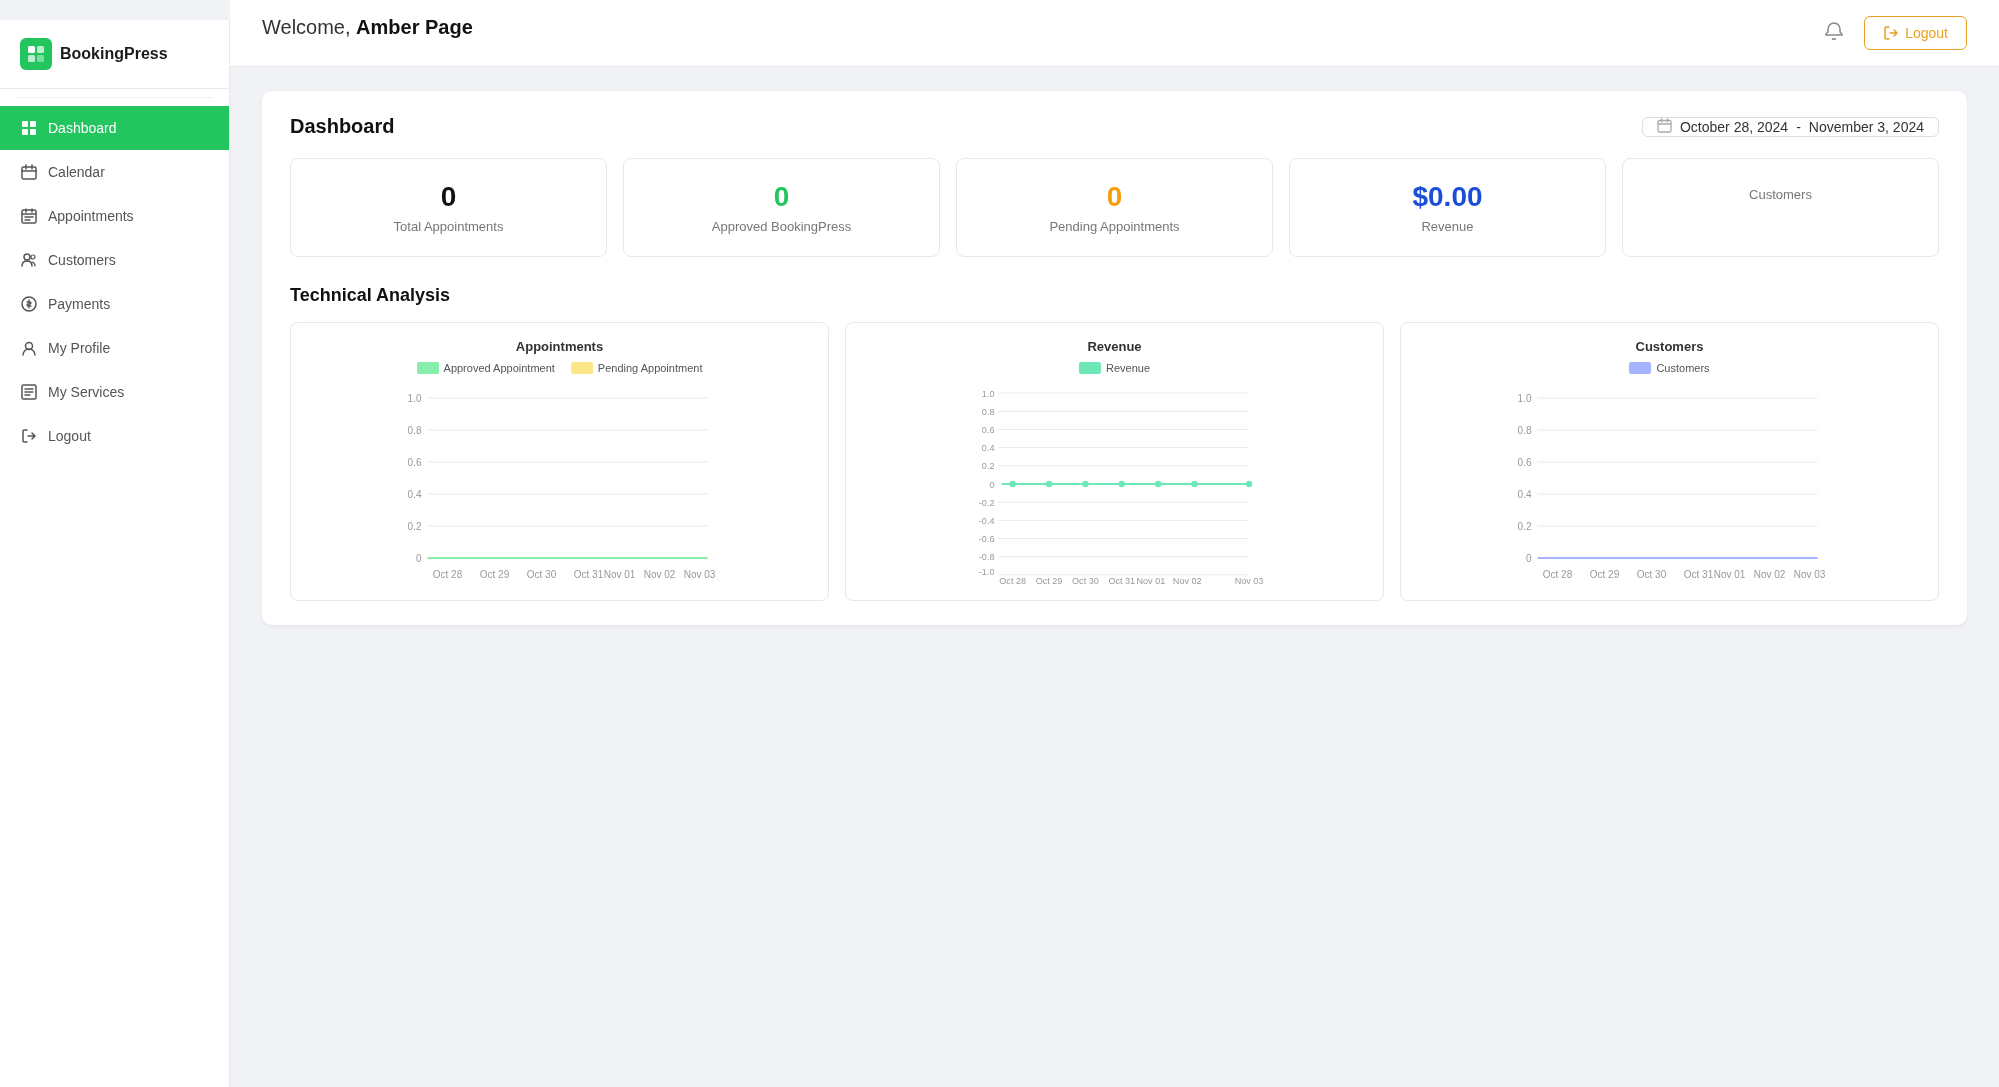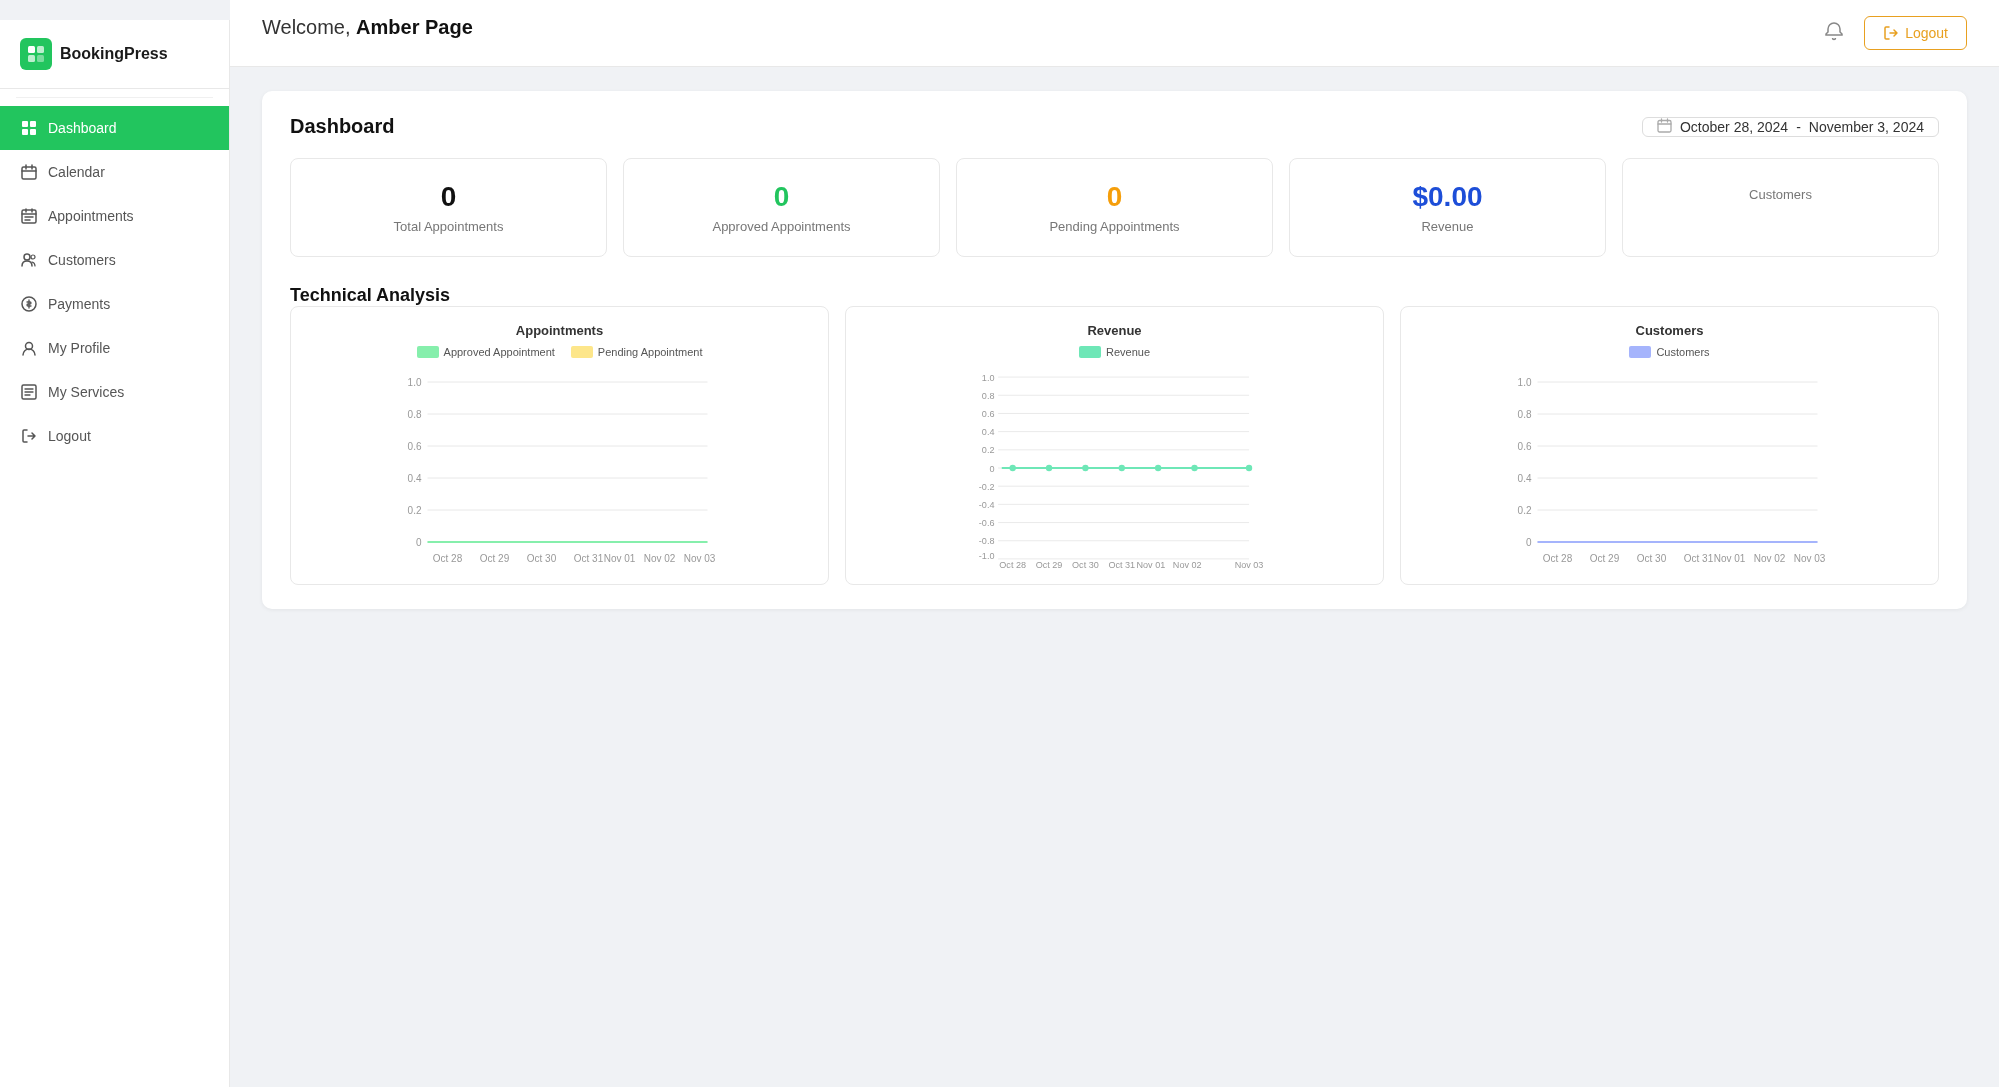--- a/index.html
+++ b/index.html
@@ -178,20 +178,21 @@
     .stat-label {
       font-size: 13px;
       color: #777;
     }
 
     
     .analysis-title {
       font-size: 18px;
       font-weight: 700;
       color: #111;
+      margin-bottom: 16px;
     }
     .charts-row {
       display: grid;
       grid-template-columns: repeat(3, 1fr);
       gap: 16px;
     }
     .chart-card {
       border: 1px solid #e8e8e8;
       border-radius: 8px;
       padding: 16px;
@@ -387,21 +388,21 @@
         </div>
       </div>
 
       <div class="stats-row">
         <div class="stat-card">
           <div class="stat-value black">0</div>
           <div class="stat-label">Total Appointments</div>
         </div>
         <div class="stat-card">
           <div class="stat-value green">0</div>
-          <div class="stat-label">Approved Appointments</div>
+          <div class="stat-label">Approved BookingPress</div>
         </div>
         <div class="stat-card">
           <div class="stat-value orange">0</div>
           <div class="stat-label">Pending Appointments</div>
         </div>
         <div class="stat-card">
           <div class="stat-value blue">$0.00</div>
           <div class="stat-label">Revenue</div>
         </div>
         <div class="stat-card">

